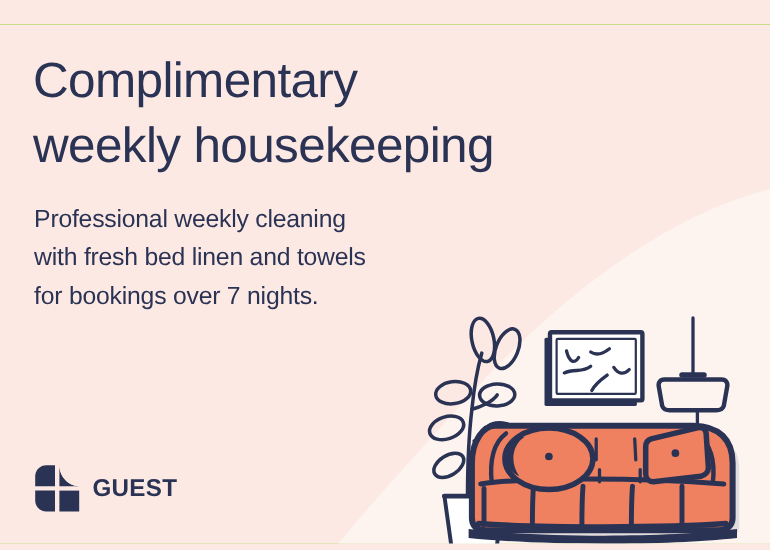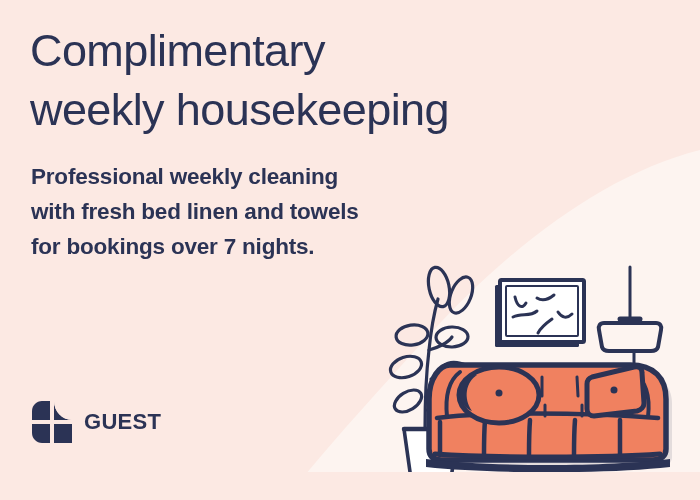--- a/index.html
+++ b/index.html
@@ -12,20 +12,21 @@
     overflow: hidden;
     font-family: "Liberation Sans", sans-serif;
     background: #fce9e3;
   }
   #banner {
     position: relative;
     width: 700px;
     height: 472px;
     background: #84cc16;
     overflow: hidden;
+    margin-top: 22px;
   }
   #bg-curve {
     position: absolute;
     inset: 0;
     width: 700px;
     height: 500px;
   }
   #headline {
     position: absolute;
     left: 30px;
@@ -39,21 +40,21 @@
     white-space: pre-line;
   }
   #subtext {
     position: absolute;
     left: 31px;
     top: 160px;
     width: 400px;
     color: #2b3355;
     font-size: 22.5px;
     line-height: 1.55;
-    font-weight: 700;
+    font-weight: 400;
     letter-spacing: -0.2px;
     white-space: pre-line;
   }
   #logo {
     position: absolute;
     left: 31px;
     bottom: 28px;
     display: flex;
     align-items: center;
     gap: 11px;

